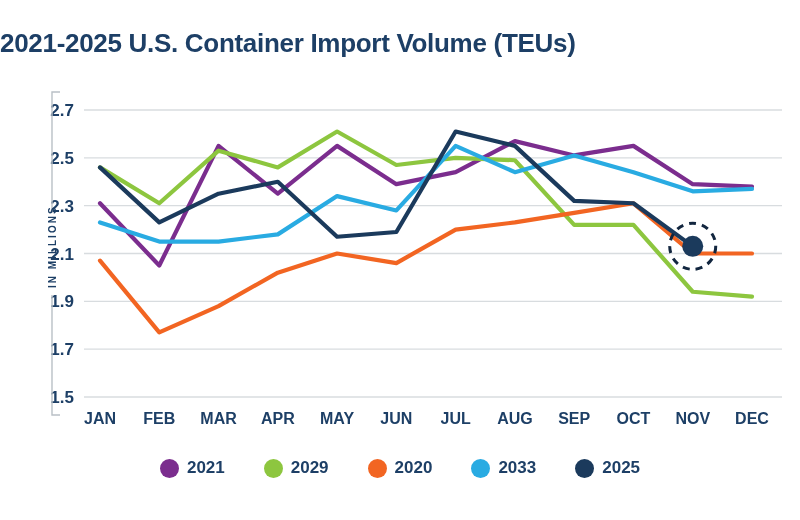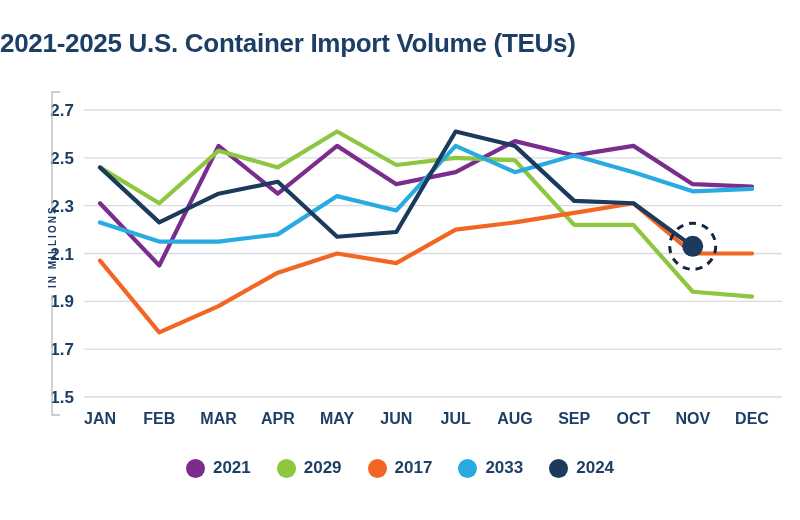--- a/index.html
+++ b/index.html
@@ -82,21 +82,21 @@
   }
   .highlight-dot { stroke: none; }
   #legend {
     position: absolute;
     left: 0;
     top: 458px;
     width: 800px;
     display: flex;
     justify-content: center;
     align-items: center;
-    gap: 26px;
+    gap: 39px;
   }
   .legend-item {
     display: flex;
     align-items: center;
     gap: 8px;
   }
   .legend-swatch {
     width: 19px;
     height: 19px;
     border-radius: 50%;
@@ -160,25 +160,25 @@
       <div class="legend-item">
         <span class="legend-swatch" style="background: rgb(123, 45, 142);"></span>
         <span class="legend-label">2021</span>
       </div>
       <div class="legend-item">
         <span class="legend-swatch" style="background: rgb(141, 198, 63);"></span>
         <span class="legend-label">2029</span>
       </div>
       <div class="legend-item">
         <span class="legend-swatch" style="background: rgb(242, 101, 34);"></span>
-        <span class="legend-label">2017</span>
+        <span class="legend-label">2020</span>
       </div>
       <div class="legend-item">
         <span class="legend-swatch" style="background: rgb(41, 171, 226);"></span>
         <span class="legend-label">2033</span>
       </div>
       <div class="legend-item">
         <span class="legend-swatch" style="background: rgb(27, 58, 92);"></span>
-        <span class="legend-label">2024</span>
+        <span class="legend-label">2025</span>
       </div>
     </div>
 
 </div>
 
 </body></html>

